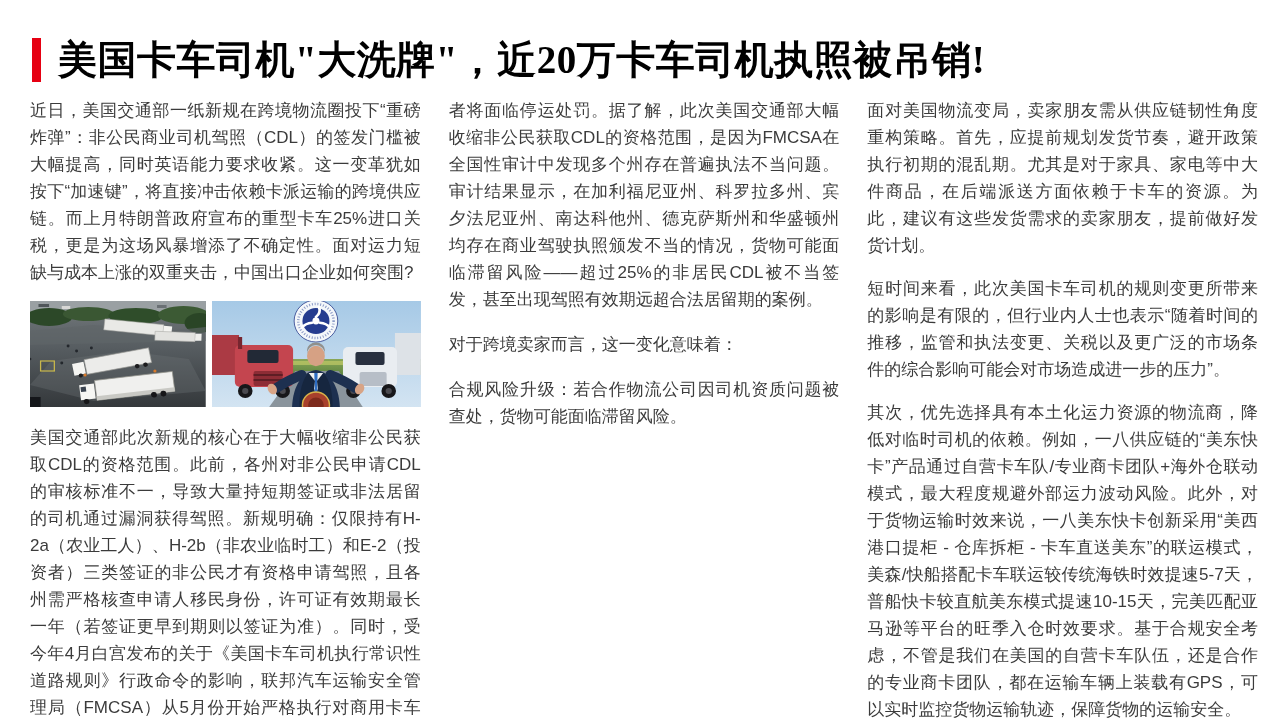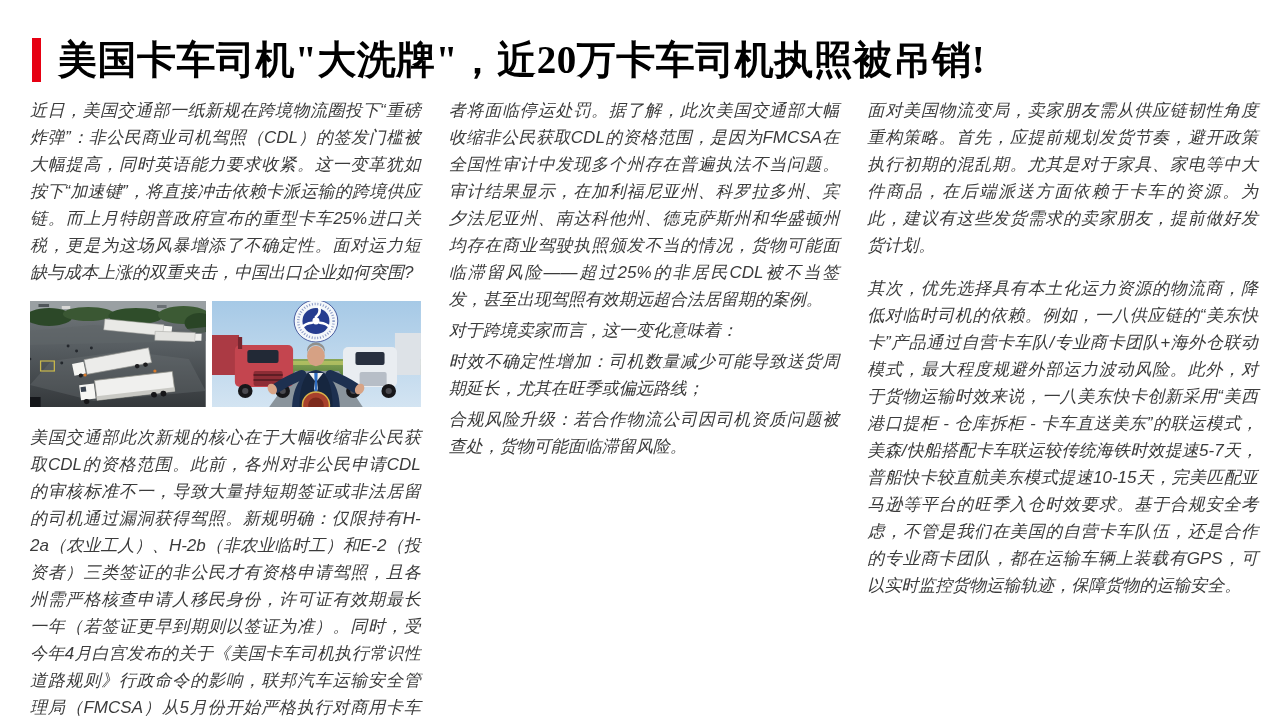--- a/index.html
+++ b/index.html
@@ -6,23 +6,23 @@
   body{width:1280px;height:720px;overflow:hidden;font-family:"Liberation Sans","DejaVu Sans",sans-serif;}
   .page{width:1280px;height:720px;box-sizing:border-box;background:#ffffff;}
 
   .header{display:flex;align-items:center;padding:36px 30px 0 32px;}
   .accent-bar{display:inline-block;width:9px;height:44px;background:#e60012;margin-right:17px;flex:0 0 auto;}
   h1.title{margin:0;font-family:"Liberation Serif","DejaVu Serif",serif;font-weight:700;
            font-size:39px;line-height:48px;color:#000000;letter-spacing:0.5px;white-space:nowrap;}
 
   .columns{display:flex;gap:28px;padding:13px 22px 0 30px;box-sizing:border-box;}
   .col{flex:1;min-width:0;font-size:17px;line-height:27px;color:#3b3b3b;text-align:justify;}
-  .col p{margin:0;font-style:italic;}
+  .col p{margin:0;}
   .col p.gap{margin-top:16px;}
-  .col p.tight{margin-top:4px;}
+  .col p.tight{margin-top:18px;}
 
   figure.photos{margin:15px 0 17px 0;display:flex;gap:6px;height:106px;}
   figure.photos svg{display:block;height:106px;}
   .photo-left{width:45%;}
   .photo-right{width:53.5%;}
 </style>
 </head>
 <body>
 
 <div class="page">
@@ -172,23 +172,23 @@
           <circle cx="100" cy="104" r="7.5" fill="#7d2a1c"></circle>
         </svg>
       </figure>
 
       <p>美国交通部此次新规的核心在于大幅收缩非公民获取CDL的资格范围。此前，各州对非公民申请CDL的审核标准不一，导致大量持短期签证或非法居留的司机通过漏洞获得驾照。新规明确：仅限持有H-2a（农业工人）、H-2b（非农业临时工）和E-2（投资者）三类签证的非公民才有资格申请驾照，且各州需严格核查申请人移民身份，许可证有效期最长一年（若签证更早到期则以签证为准）。同时，受今年4月白宫发布的关于《美国卡车司机执行常识性道路规则》行政命令的影响，联邦汽车运输安全管理局（FMCSA）从5月份开始严格执行对商用卡车司机的英语能力要求，不合格</p>
     </section>
 
     <section class="col">
       <p>者将面临停运处罚。据了解，此次美国交通部大幅收缩非公民获取CDL的资格范围，是因为FMCSA在全国性审计中发现多个州存在普遍执法不当问题。审计结果显示，在加利福尼亚州、科罗拉多州、宾夕法尼亚州、南达科他州、德克萨斯州和华盛顿州均存在商业驾驶执照颁发不当的情况，货物可能面临滞留风险——超过25%的非居民CDL被不当签发，甚至出现驾照有效期远超合法居留期的案例。</p>
       <p class="tight">对于跨境卖家而言，这一变化意味着：</p>
-      <p class="tight">时效不确定性增加：司机数量减少可能导致送货周期延长，尤其在旺季或偏远路线；</p>
       <p class="tight">合规风险升级：若合作物流公司因司机资质问题被查处，货物可能面临滞留风险。</p>
     </section>
 
     <section class="col">
       <p>面对美国物流变局，卖家朋友需从供应链韧性角度重构策略。首先，应提前规划发货节奏，避开政策执行初期的混乱期。尤其是对于家具、家电等中大件商品，在后端派送方面依赖于卡车的资源。为此，建议有这些发货需求的卖家朋友，提前做好发货计划。</p>
+      <p class="gap">短时间来看，此次美国卡车司机的规则变更所带来的影响是有限的，但行业内人士也表示“随着时间的推移，监管和执法变更、关税以及更广泛的市场条件的综合影响可能会对市场造成进一步的压力”。</p>
       <p class="gap">其次，优先选择具有本土化运力资源的物流商，降低对临时司机的依赖。例如，一八供应链的“美东快卡”产品通过自营卡车队/专业商卡团队+海外仓联动模式，最大程度规避外部运力波动风险。此外，对于货物运输时效来说，一八美东快卡创新采用“美西港口提柜 - 仓库拆柜 - 卡车直送美东”的联运模式，美森/快船搭配卡车联运较传统海铁时效提速5-7天，普船快卡较直航美东模式提速10-15天，完美匹配亚马逊等平台的旺季入仓时效要求。基于合规安全考虑，不管是我们在美国的自营卡车队伍，还是合作的专业商卡团队，都在运输车辆上装载有GPS，可以实时监控货物运输轨迹，保障货物的运输安全。</p>
     </section>
 
   </div>
 </div>
 
 </body></html>

